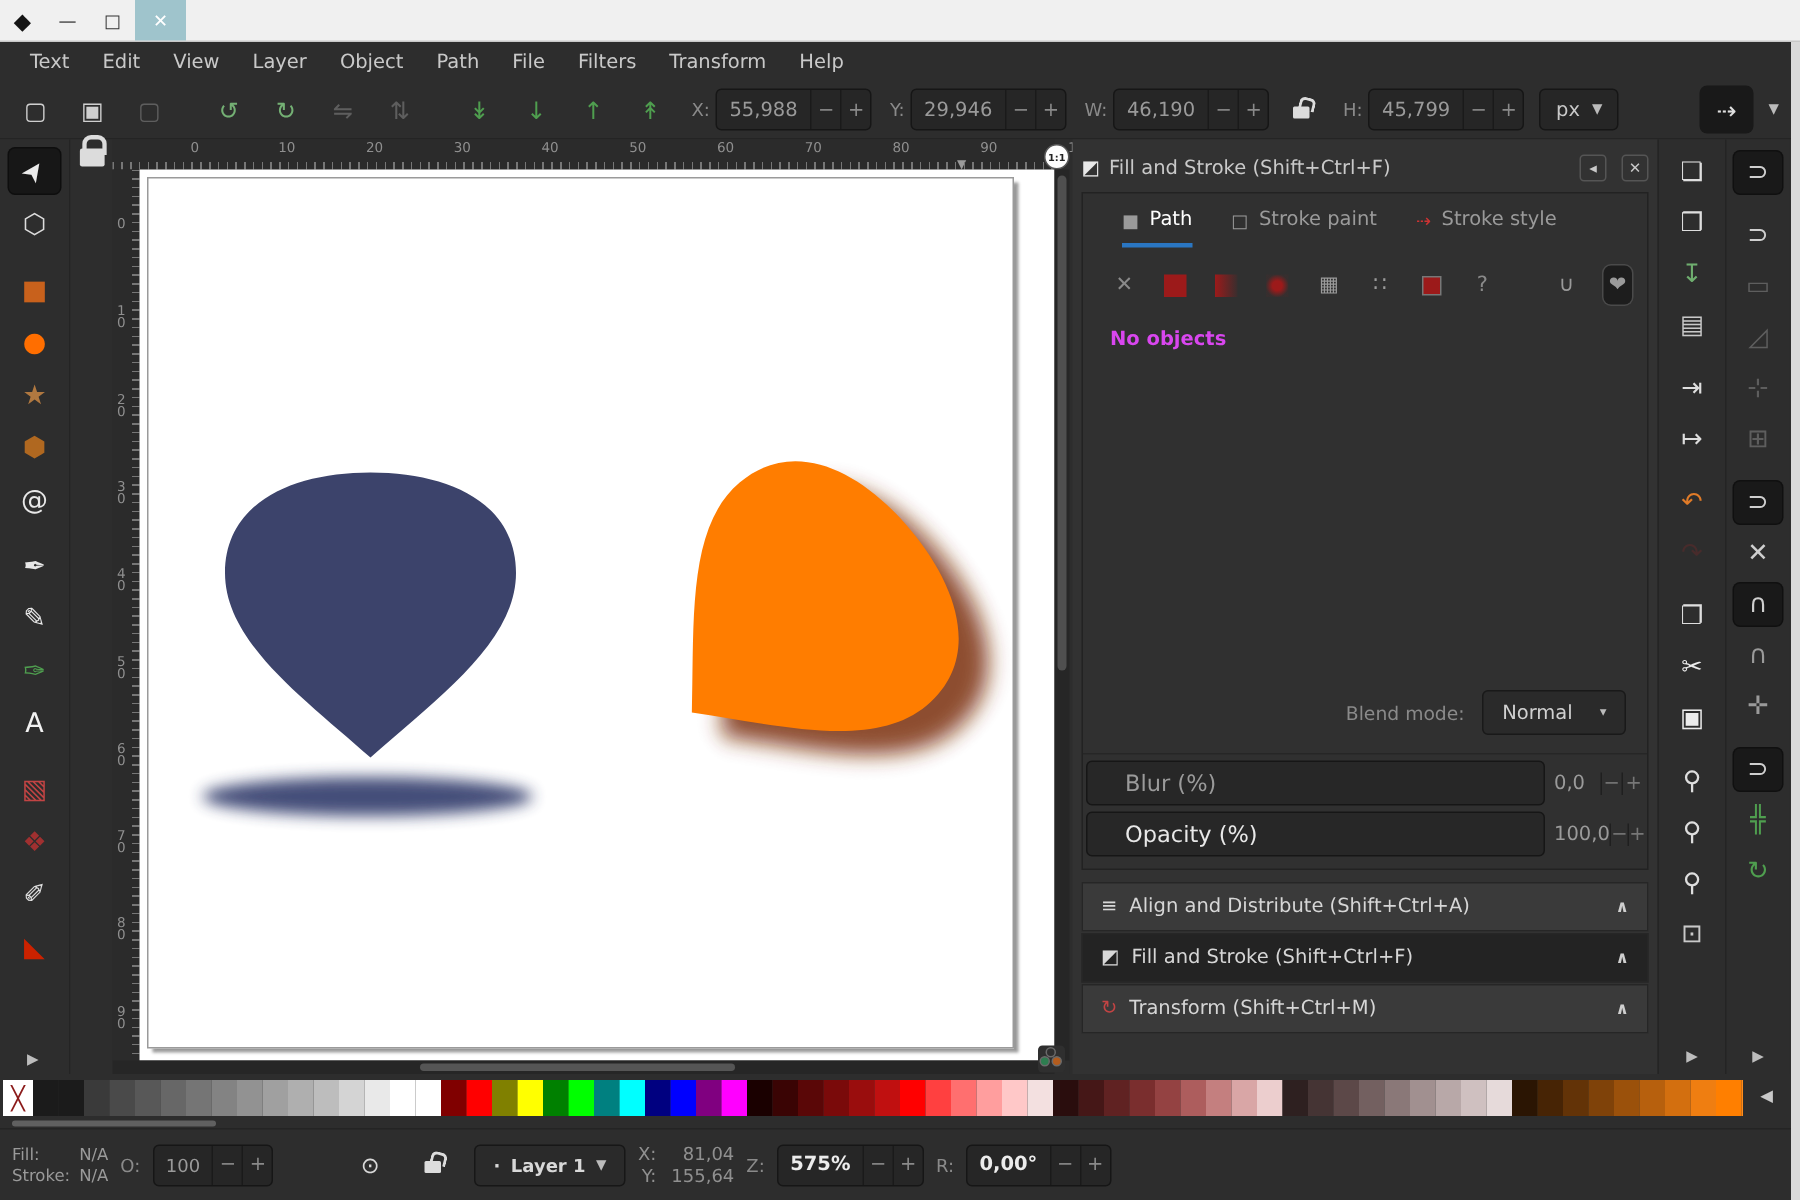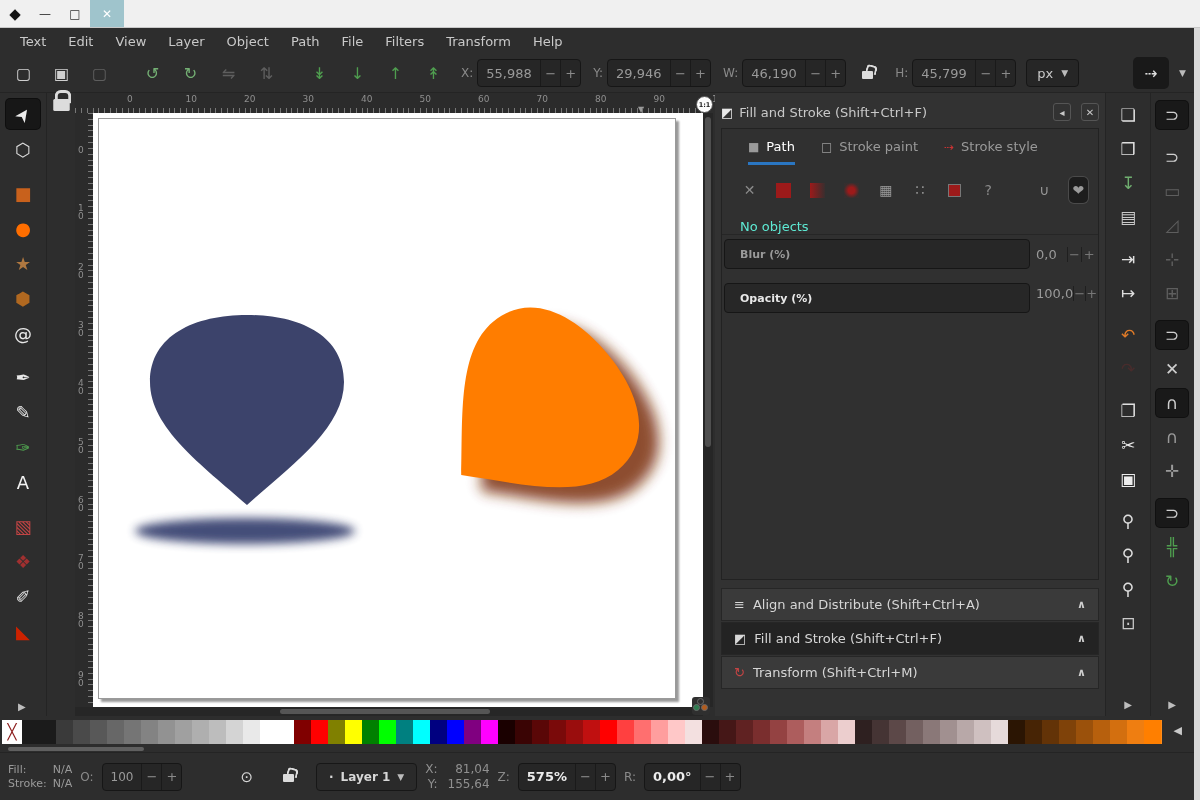--- a/index.html
+++ b/index.html
@@ -115,33 +115,33 @@
   .tab { display:flex; align-items:center; gap:7px; color:#9a9a9a; font-size:13px;
          padding-bottom:8px; border-bottom:3px solid transparent; }
   .tab.active { color:#fff; border-bottom-color:#2a76c2; }
   .tab .t-icon { font-size:12px; }
   .paint-row { display:flex; align-items:center; gap:15px; padding:12px 10px 10px 18px; }
   .paint-btn { width:26px; height:26px; display:flex; align-items:center; justify-content:center;
                font-size:14px; border-radius:5px; }
   .paint-btn.pressed { background:#1d1d1d; box-shadow:0 0 0 1px #4a4a4a; }
   .paint-btn .sw { width:15px; height:15px; }
   .paint-btn .sw.small { width:11px; height:11px; box-shadow:0 0 0 1px #777; }
-  .no-objects { padding:6px 0 0 18px; color:#5eead4; font-size:13px; }
+  .no-objects { padding:6px 0 0 18px; color:#d946ef; font-size:13px;font-weight:bold; }
   .blend-row { margin-top:auto; display:flex; align-items:center; justify-content:flex-end; gap:12px;
                padding:0 14px 12px 0; }
   .blend-label { color:#8a8a8a; font-size:12.5px; }
   .blend-dd { display:flex; align-items:center; gap:18px; height:30px; padding:0 12px;
               background:#2a2a2a; border:1px solid #191919; border-radius:4px; color:#d0d0d0;
               font-size:13px; }
   .sep { border-top:1px solid #262626; }
   .slider-row { display:flex; align-items:center; padding:4px 2px 0 2px; }
   .slider-box { position:relative; flex:0 0 306px; height:30px; background:#272727;
                 border:1px solid #161616; border-radius:4px; display:flex; align-items:center;
-                padding:0 15px; font-size:11px; color:#9a9a9a;font-weight:bold; }
-  .slider-box.bright { color:#e8e8e8;margin-top:10px; }
+                padding:0 25px; font-size:15px; color:#9a9a9a; }
+  .slider-box.bright { color:#e8e8e8; }
   .slider-val { width:44px; text-align:left; padding-left:6px; color:#9a9a9a; font-size:13px; }
   .mini-btn { width:18px; text-align:center; color:#777; font-size:13px; border-left:1px solid #1f1f1f; }
   .collapsed { margin-top:8px; }
   .c-row { display:flex; align-items:center; gap:8px; height:33px; background:#3a3a3a;
            border:1px solid #262626; padding:0 12px; color:#d6d6d6; font-size:13px; margin-top:1px; }
   .c-row.active { background:#232323; }
   .c-row .c-caret { margin-left:auto; color:#cfcfcf; font-size:11px; font-weight:bold; }
   .c-icon { font-size:13px; }
 
   
@@ -457,20 +457,27 @@
               <span style="color: rgb(138, 138, 138);">?</span>
             </div>
             <div class="paint-btn" style="margin-left: 22px;">
               <span style="color: rgb(154, 154, 154);">∪</span>
             </div>
             <div class="paint-btn pressed">
               <span style="color: rgb(154, 154, 154);">❤</span>
             </div>
           </div>
         <div class="no-objects">No objects</div>
+        <div class="blend-row">
+          <span class="blend-label">Blend mode:</span>
+          <span class="blend-dd">
+            <span>Normal</span>
+            <span class="dd-caret">▾</span>
+          </span>
+        </div>
         <div class="sep"></div>
         <div class="slider-row">
           <span class="slider-box">
             <span>Blur (%)</span>
           </span>
           <span class="slider-val">0,0</span>
           <span class="mini-btn">−</span>
           <span class="mini-btn">+</span>
         </div>
         <div class="slider-row" style="padding-bottom:8px;">

